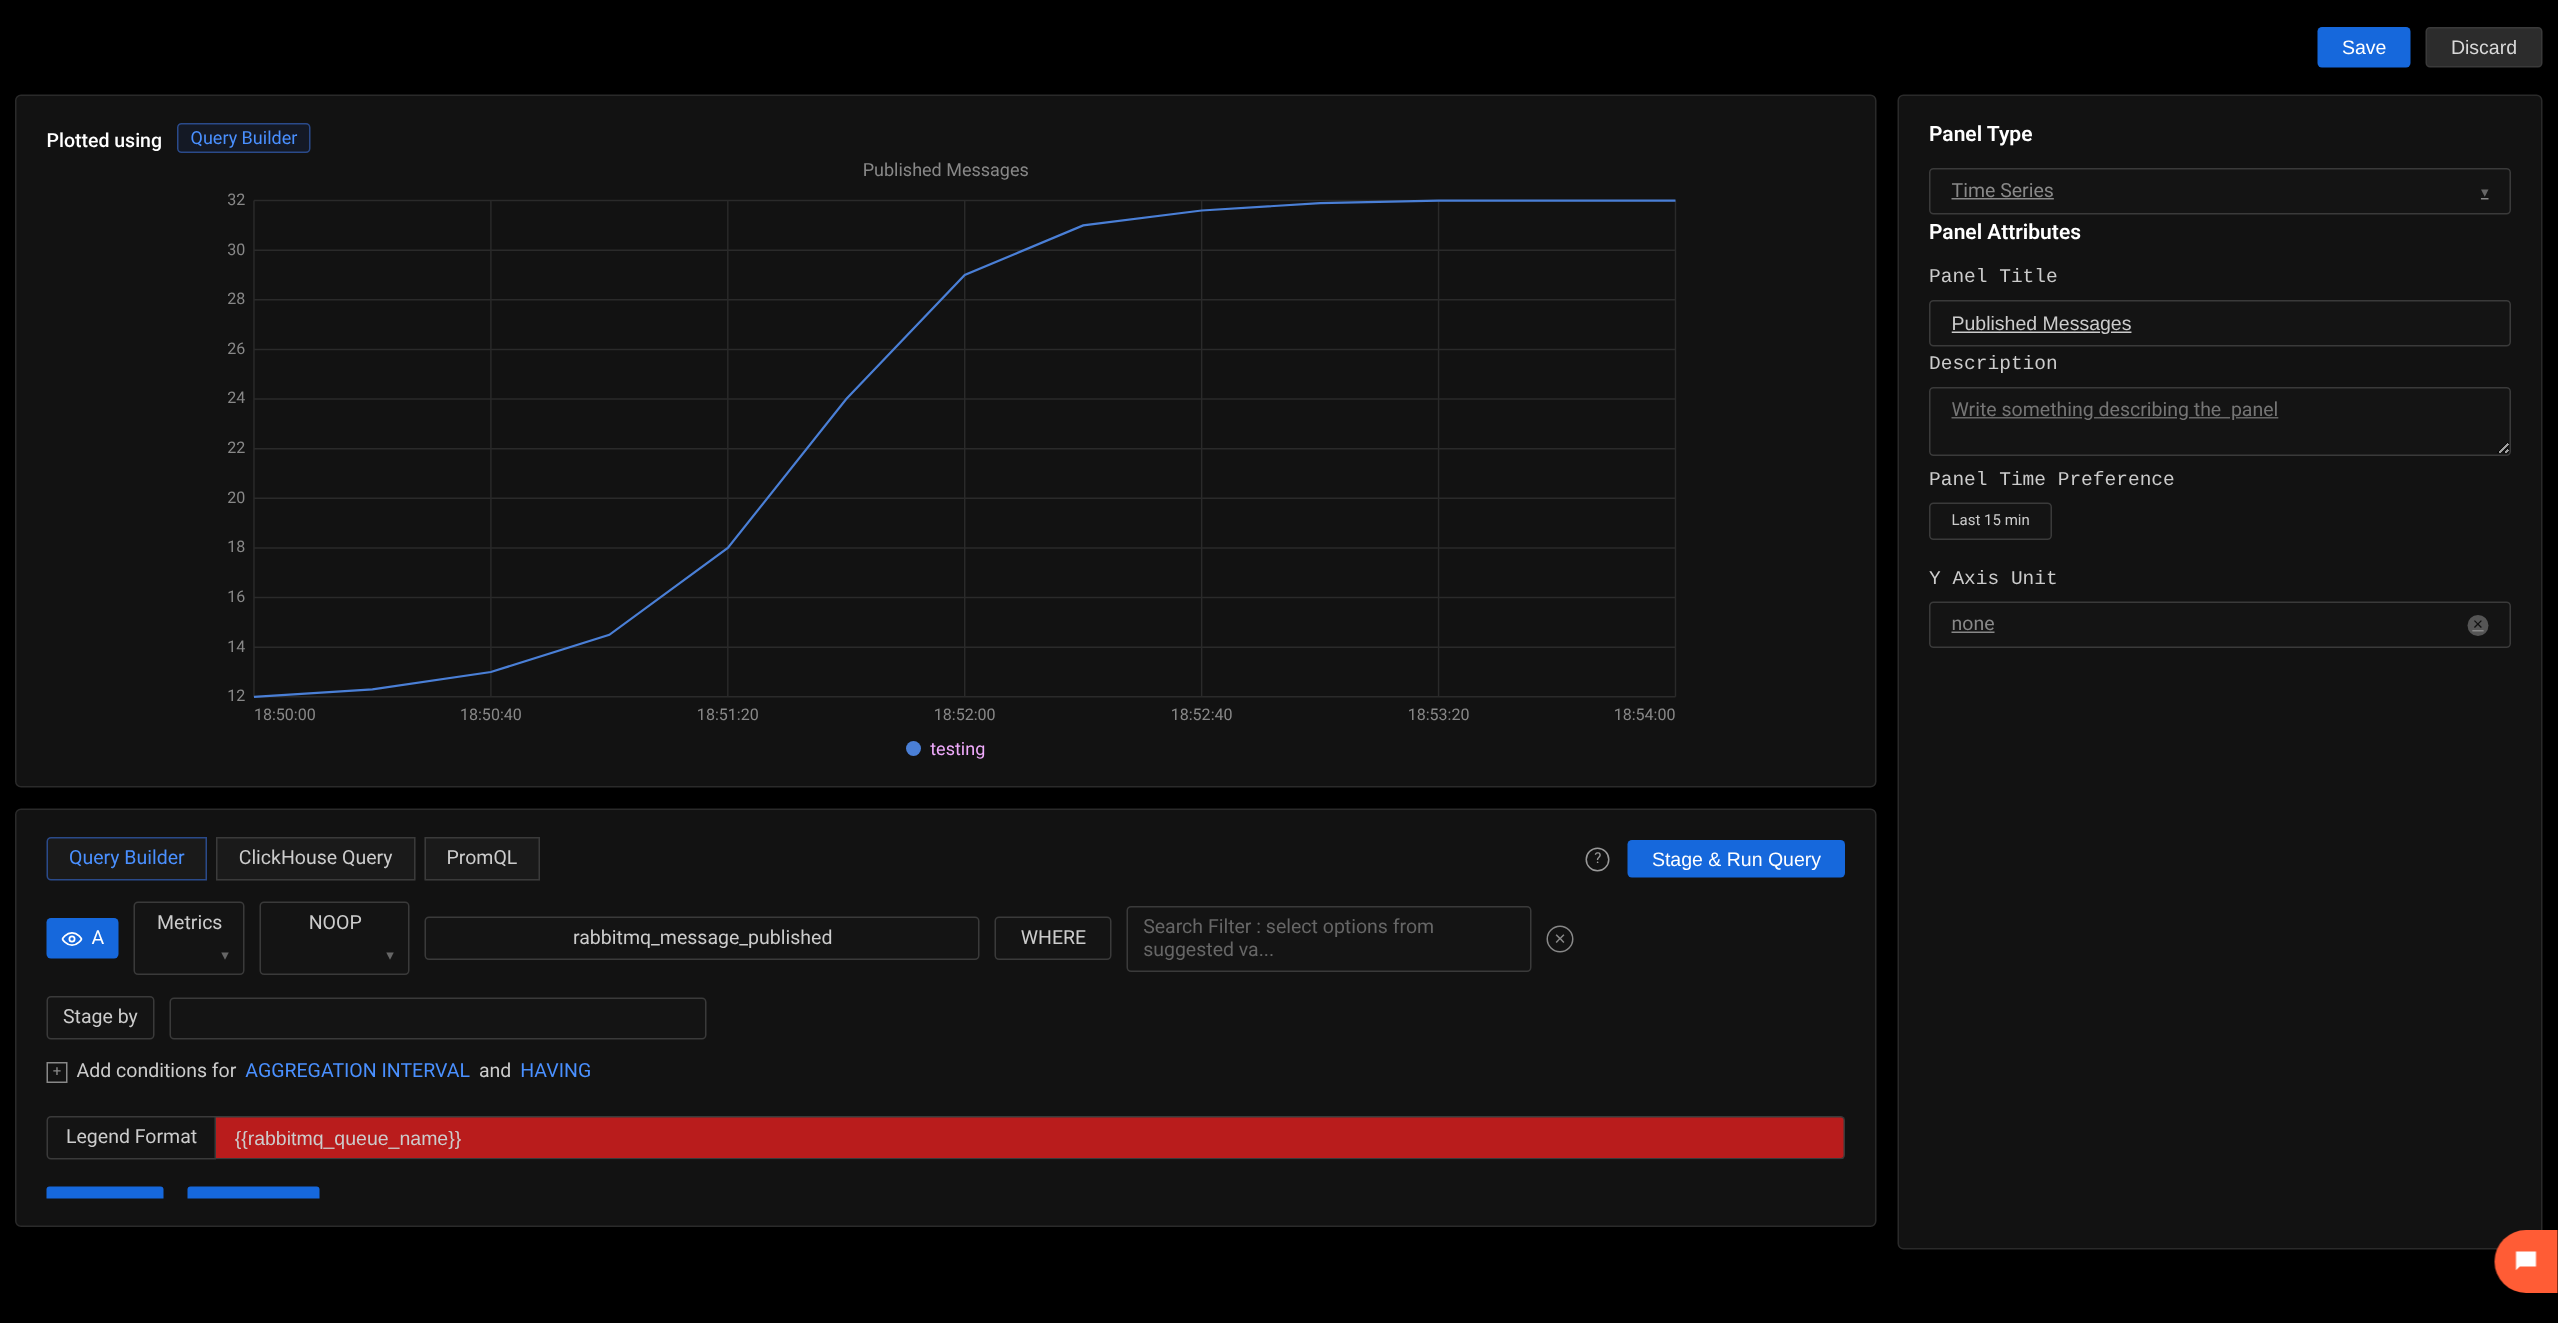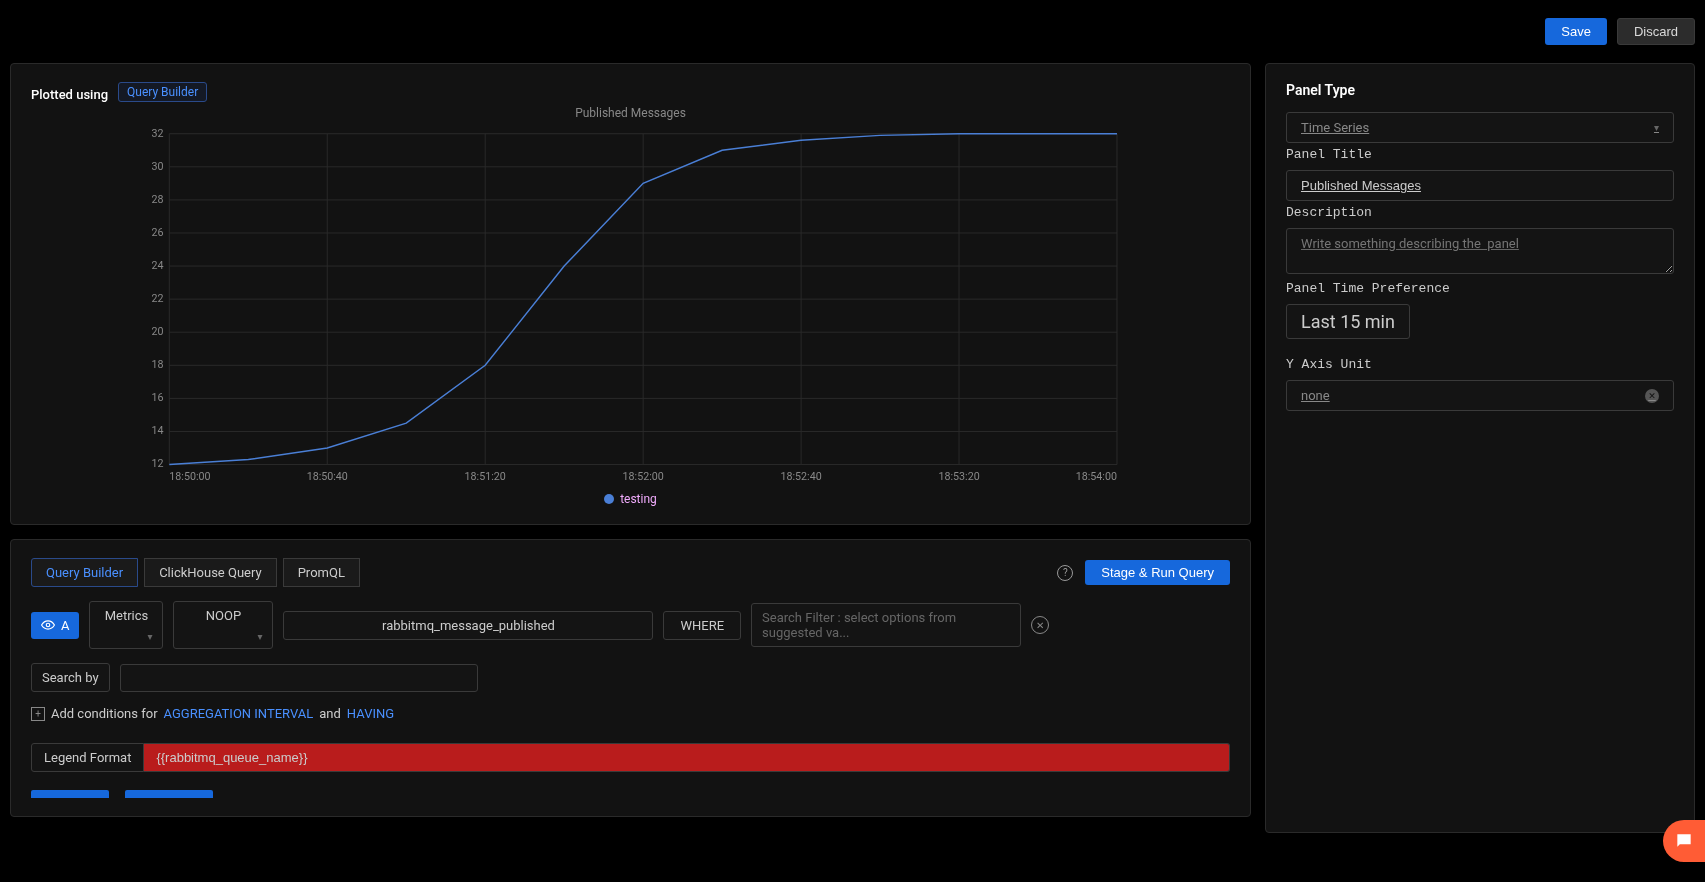--- a/index.html
+++ b/index.html
@@ -122,21 +122,21 @@
 .form-input, .form-select, .form-textarea {
   width: 100%; background: #141414; border: 1px solid #3a3a3a;
   color: #ccc; padding: 7px 14px; border-radius: 3px; font-size: 13px;
   margin-bottom: 4px;
   text-decoration: underline;
 }
 .form-select { display: flex; align-items: center; justify-content: space-between; color: #888; }
 .form-textarea { height: 46px; resize: vertical; color: #666; font-family: inherit; }
 .time-btn {
   background: #141414; border: 1px solid #3a3a3a; color: #ccc;
-  padding: 6px 14px; border-radius: 3px; font-size: 18px; margin-bottom: 18px;
+  padding: 6px 14px; border-radius: 3px; font-size: 10px; margin-bottom: 18px;
   display: inline-block; cursor: pointer;
 }
 .unit-select { display: flex; align-items: center; justify-content: space-between; }
 .clear-circle {
   width: 14px; height: 14px; background: #555; border-radius: 50%;
   display: flex; align-items: center; justify-content: center; color: #111;
   font-size: 9px;
 }
 .bottom-btns { display: flex; gap: 16px; margin-top: 18px; }
 .partial-btn { width: 78px; height: 8px; background: #1668dc; border-radius: 2px 2px 0 0; }
@@ -251,21 +251,21 @@
           <span>WHERE</span>
         </div>
         <div class="input-box filter-input">
           <span>Search Filter : select options from suggested va...</span>
         </div>
         <div class="close-circle">✕</div>
       </div>
 
       <div class="query-row">
         <div class="select-box">
-          <span>Search by</span>
+          <span>Stage by</span>
         </div>
         <div class="input-box groupby-input"></div>
       </div>
 
       <div class="add-cond-row">
         <div class="plus-box">+</div>
         <span>Add conditions for</span>
         <span class="link-text">AGGREGATION INTERVAL</span>
         <span>and</span>
         <span class="link-text">HAVING</span>
@@ -285,20 +285,21 @@
   </div>
 
   <div class="right-col">
     <div class="panel" style="height:770px">
       <div class="section-heading">Panel Type</div>
       <div class="form-select">
         <span>Time Series</span>
         <span style="color:#666;font-size:10px">▾</span>
       </div>
 
+      <div class="section-heading">Panel Attributes</div>
 
       <label class="field-label">Panel Title</label>
       <input class="form-input" value="Published Messages" style="">
 
       <label class="field-label">Description</label>
       <textarea class="form-textarea" placeholder="Write something describing the  panel" style=""></textarea>
 
       <label class="field-label">Panel Time Preference</label>
       <div class="time-btn">Last 15 min</div>
 

